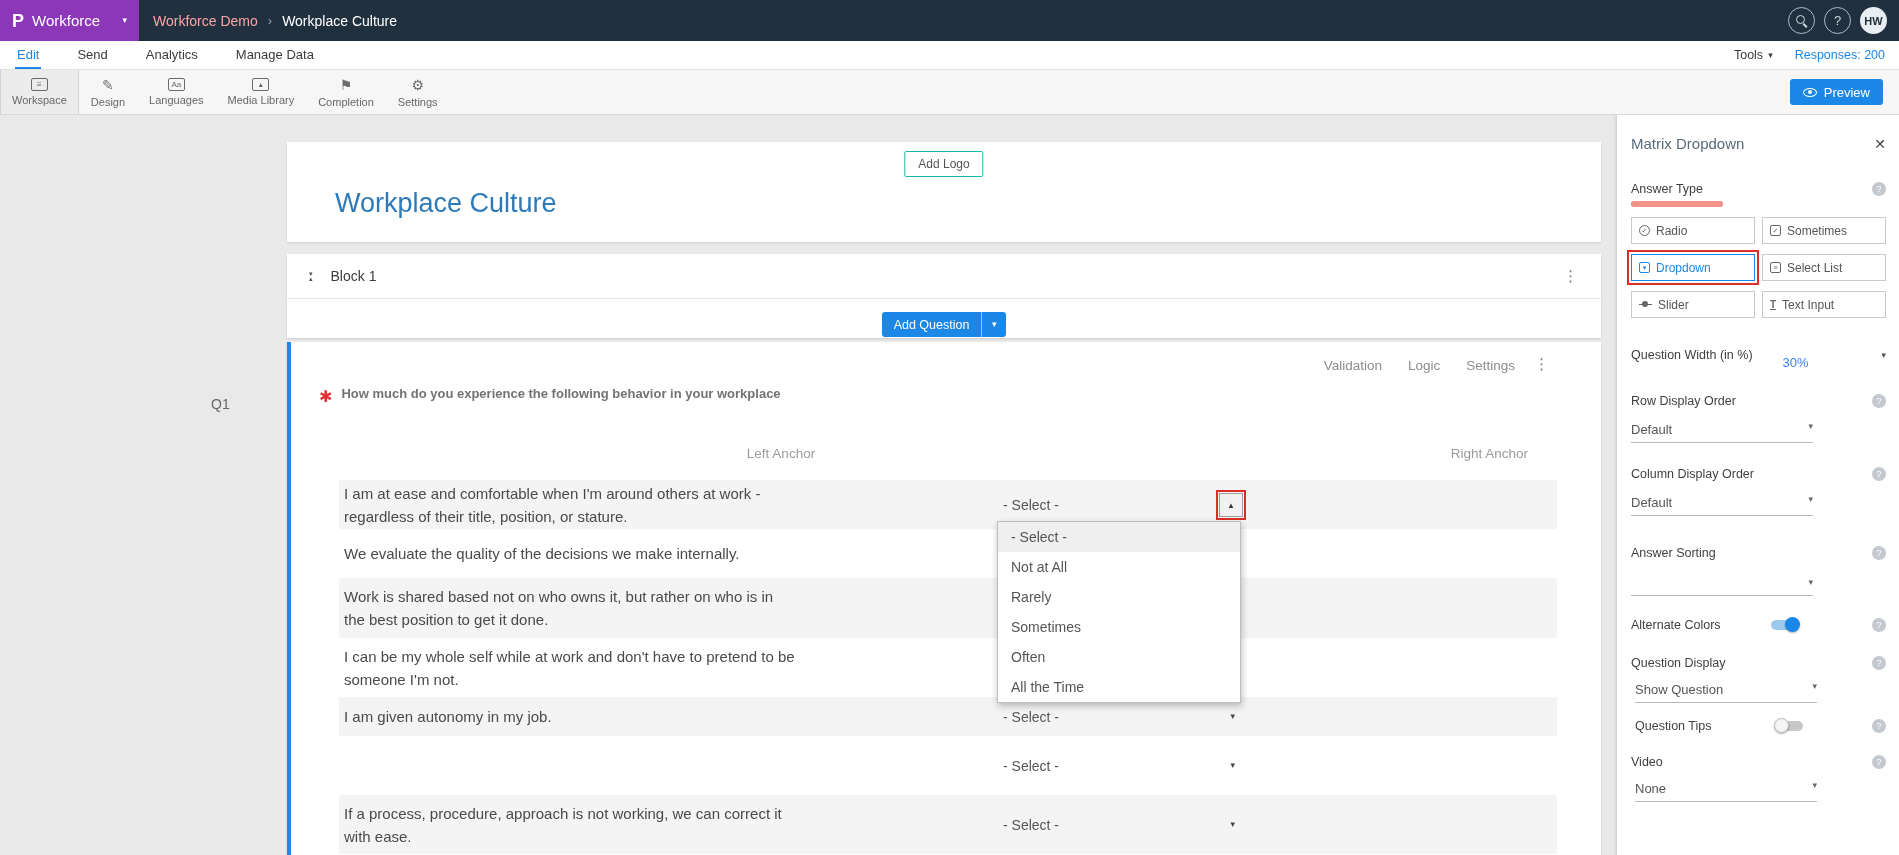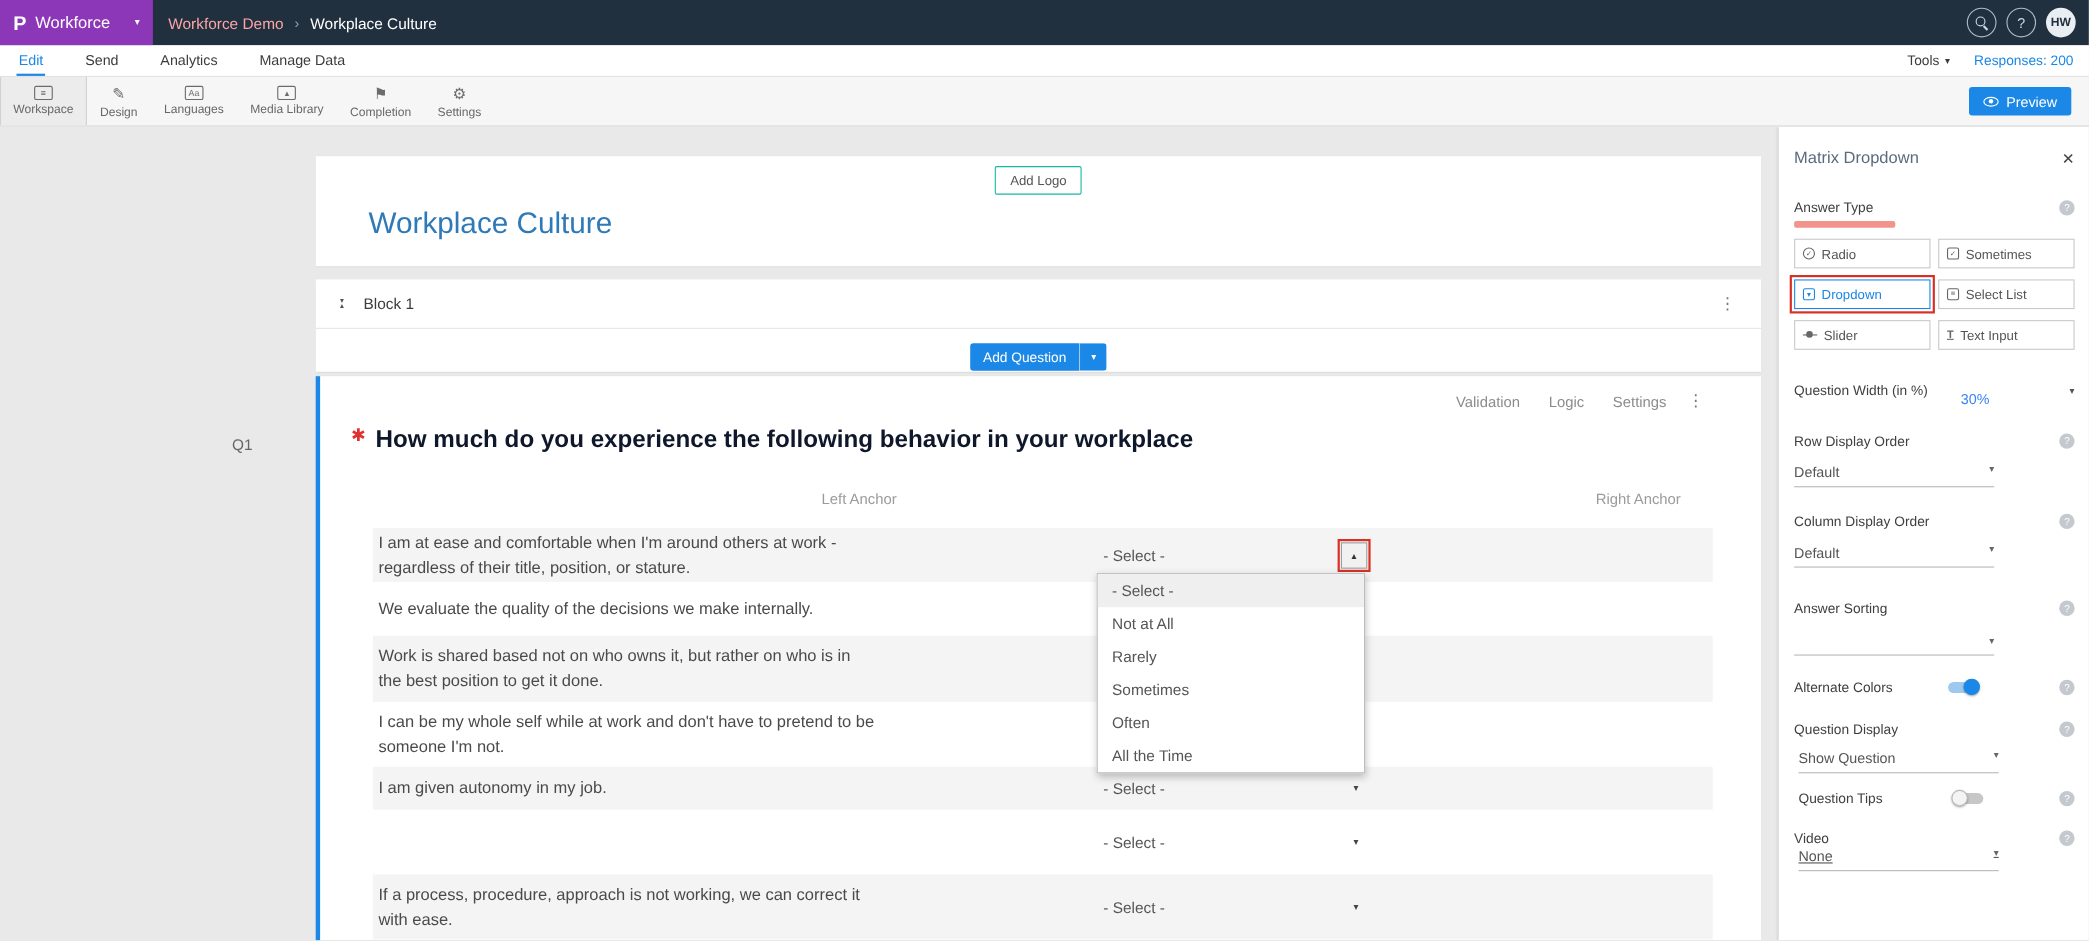--- a/index.html
+++ b/index.html
@@ -61,21 +61,21 @@
   .addq-caret { background:#1b87e6; width:25px; color:#fff; display:flex; align-items:center; justify-content:center; border-left:1px solid rgba(255,255,255,0.55); border-radius:0 3px 3px 0; font-size:9px; }
 
   
   .qpanel { position:absolute; left:287px; top:227px; width:1314px; bottom:0; background:#fff; border-left:4px solid #1b87e6; box-shadow:0 1px 2px rgba(0,0,0,0.12); }
   .q-number { position:absolute; left:-80px; top:54px; font-size:14px; color:#666; }
   .q-actions { position:absolute; top:16px; right:86px; display:flex; gap:26px; font-size:13.5px; color:#8c8c8c; }
   .q-actions span { cursor:pointer; }
   .q-kebab { position:absolute; top:13px; right:52px; color:#777; font-size:15px; cursor:pointer; }
   .q-title-row { position:absolute; left:28px; top:44px; display:flex; gap:9px; align-items:flex-start; }
   .req { color:#e03131; font-size:16px; line-height:1; margin-top:3px; }
-  .q-title { font-size:22px; font-weight:bold; color:#0f172a; }
+  .q-title { font-size:13px; font-weight:bold; color:#737373; }
   .anchor { position:absolute; top:104px; font-size:13.5px; color:#9b9b9b; }
   .anchor-left { left:420px; width:140px; text-align:center; }
   .anchor-right { right:73px; }
 
   .matrix { position:absolute; top:138px; left:48px; right:44px; }
   .mrow { position:relative; display:flex; align-items:center; padding-left:5px; overflow:hidden; }
   .mrow.alt { background:#f4f4f4; }
   .mrow-text { width:452px; font-size:15px; color:#4a4a4a; line-height:23px; }
   .h49 { height:49px; } .h60 { height:60px; } .h59 { height:59px; } .h39 { height:39px; }
   .row-select { position:absolute; left:664px; top:50%; transform:translateY(-50%); width:240px; display:flex; align-items:center; justify-content:space-between; font-size:14px; color:#555; cursor:pointer; }
@@ -408,18 +408,18 @@
         <span class="knob"></span>
       </span>
     <span class="help">?</span>
   </div>
 
   <div class="section" style="margin-top:22px;">
     <div class="plabel-row">
       <span class="plabel">Video</span>
       <span class="help">?</span>
     </div>
-    <div class="drop indent" style="margin-top:2px;text-decoration:underline;">
+    <div class="drop indent" style="margin-top:12px;">
       <span>None</span>
       <span class="caret-sm">▾</span>
     </div>
   </div>
 </aside>
 
 </body></html>

